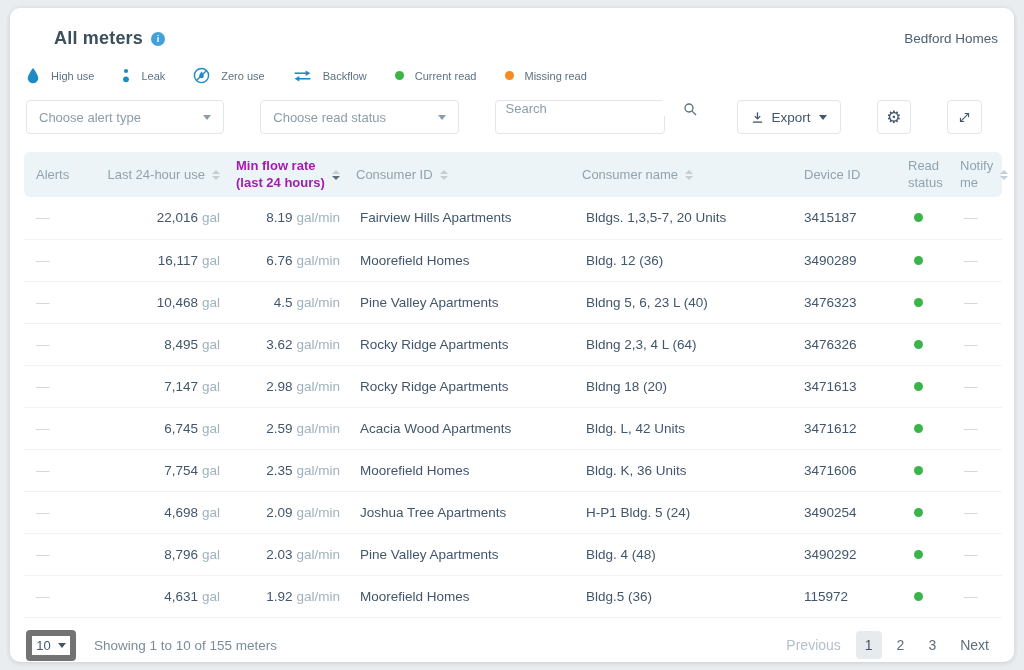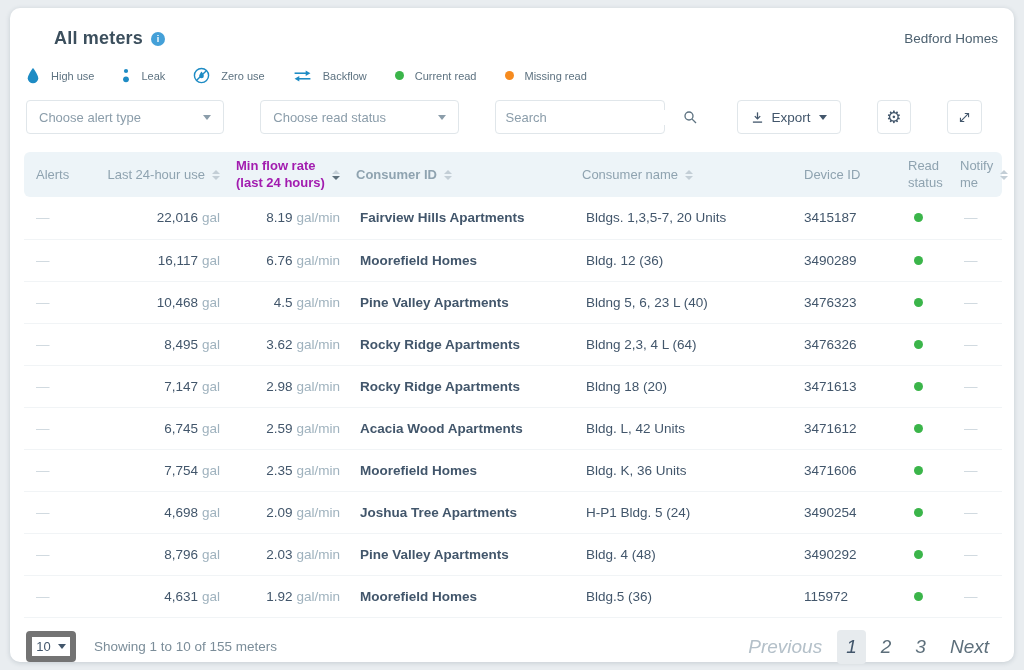--- a/index.html
+++ b/index.html
@@ -22,21 +22,21 @@
   .dot { width:9px; height:9px; border-radius:50%; display:inline-block; }
   .dot.green { background:#3bb54a; }
   .dot.orange { background:#f68b1f; }
 
   
   .filters { display:flex; align-items:center; margin:16px 18px 0 2px; gap:36px; }
   .select { width:205px; height:34px; border:1px solid #e0e6ea; border-radius:4px; display:flex; align-items:center;
             justify-content:space-between; padding:0 12px; cursor:pointer; background:#fff; }
   .select .ph { font-size:13px; color:#8b9daa; }
   .caret { width:0; height:0; border-left:4px solid transparent; border-right:4px solid transparent; border-top:5px solid #8b9daa; }
-  .search-wrap { width:170px; height:34px; border:1px solid #e0e6ea; border-radius:4px; display:flex; align-items:center; padding:0 10px; }
+  .search-wrap { width:170px; height:34px; border:1px solid #e0e6ea; border-radius:4px; display:flex; align-items:flex-start; padding:0 10px; }
   .search-wrap input { flex:1; border:none; outline:none; font-size:13px; color:#42566b; font-family:"Liberation Sans",sans-serif; }
   .search-wrap input::placeholder { color:#8b9daa; }
   .filters .spacer { flex:1; }
   .btn { height:34px; border:1px solid #e0e6ea; border-radius:4px; background:#fff; display:inline-flex; align-items:center;
          gap:8px; padding:0 13px; font-size:13.5px; color:#42566b; cursor:pointer; font-family:"Liberation Sans",sans-serif; }
   .iconbtn { width:36px; justify-content:center; padding:0; }
   .gear-glyph { font-family:"DejaVu Sans", sans-serif; font-size:17px; color:#42566b; line-height:1; }
 
   
   table { width:978px; border-collapse:collapse; margin-top:18px; table-layout:fixed; }
@@ -47,38 +47,38 @@
   th.num, td.num { text-align:right; }
   th.num .hcell { justify-content:flex-end; width:100%; }
   th.active-col { color:#a21caf; font-weight:700; }
   .sort { display:inline-flex; flex-direction:column; gap:2px; }
   .sort i { width:0; height:0; border-left:4px solid transparent; border-right:4px solid transparent; display:block; }
   .sort .up { border-bottom:4px solid #c3ced6; }
   .sort .dn { border-top:4px solid #c3ced6; }
   th.active-col .sort .dn { border-top-color:#5d6f7b; }
   .two-line { line-height:1.25; display:inline-block; }
   .c-alerts { width:64px; }  .c-use { width:140px; } .c-flow { width:120px; }
-  .c-cid { width:226px;font-weight:bold; } .c-cname { width:222px; } .c-did { width:104px; }
+  .c-cid { width:226px; } .c-cname { width:222px; } .c-did { width:104px; }
   .c-read { width:52px; } .c-notify { width:50px; }
   tbody td { height:42px; border-bottom:1px solid #f1f4f6; font-size:13.5px; color:#42566b; padding:0 8px; vertical-align:middle; }
   tbody td:first-child { padding-left:12px; }
   td .unit { color:#9fb2be; margin-left:4px; }
   td .dash { color:#ccd6dd; }
   td.c-cid, td.c-cname { padding-left:12px; }
   td.c-read { padding-left:14px; }
   td.c-notify { padding-left:12px; }
 
   
   .tfooter { display:flex; align-items:center; margin:12px 2px 0 2px; }
   .pagesize { width:50px; height:31px; border:6px solid #737373; border-radius:4px; display:inline-flex; align-items:center;
               justify-content:center; gap:7px; font-size:13px; color:#42566b; cursor:pointer; }
   .pagesize .caret { border-top-color:#42566b; }
   .summary { font-size:13.5px; color:#7b8d99; margin-left:18px; }
   .tfooter .spacer { flex:1; }
-  .pagination { display:flex; align-items:center; gap:6px; font-size:19px;font-style:italic; }
+  .pagination { display:flex; align-items:center; gap:6px; font-size:14px; }
   .pg { padding:6px 9px; border-radius:4px; color:#5d6f7b; cursor:pointer; }
   .pg.muted { color:#b4c0c9; }
   .pg.active { background:#e7ebee; color:#42566b; }
 </style>
 </head>
 <body>
 
 <div class="card">
 
   <div class="card-header">

